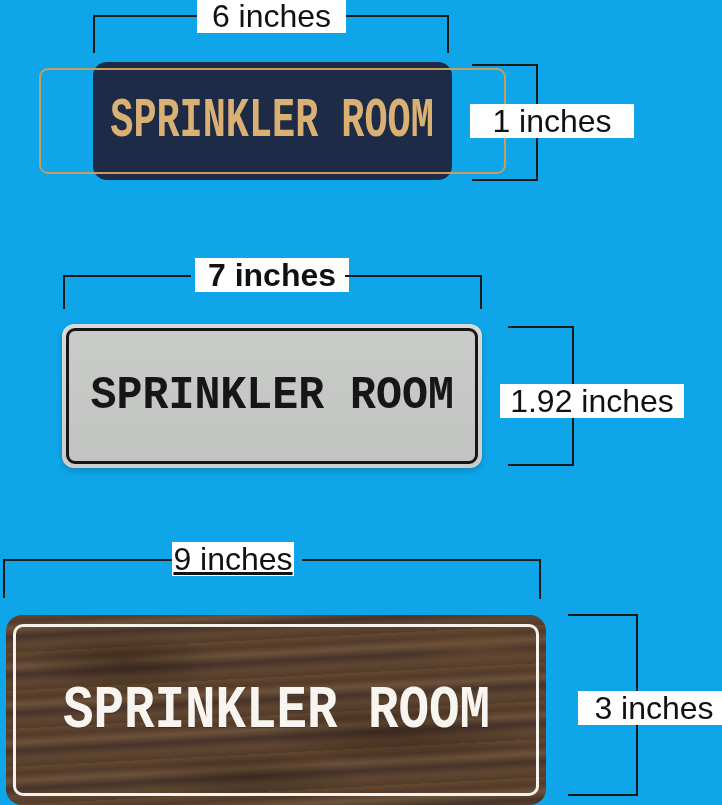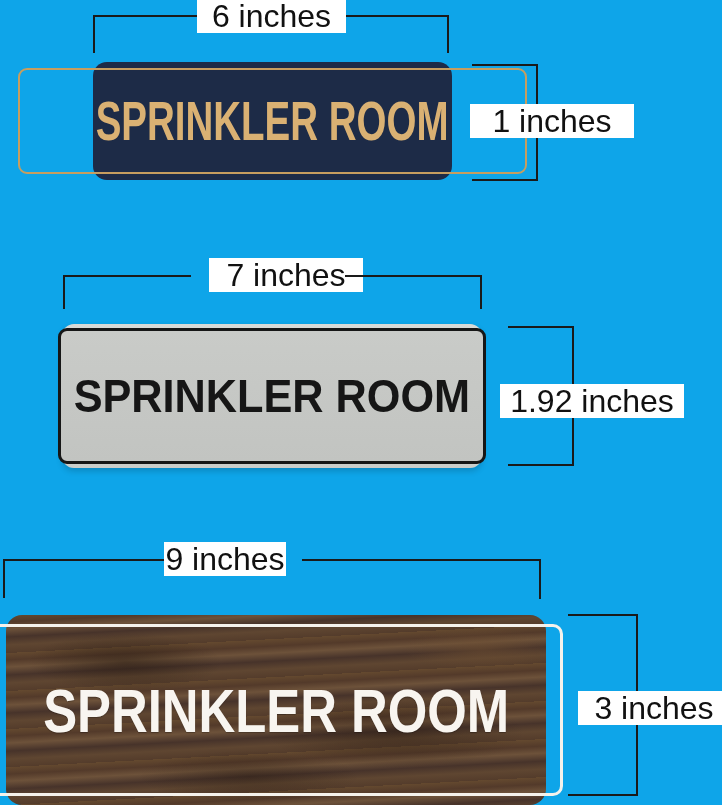--- a/index.html
+++ b/index.html
@@ -15,21 +15,21 @@
   .dim-label{
     position:absolute;
     background:#ffffff;
     color:#111111;
     font-size:32px;
     line-height:34px;
     text-align:center;
     white-space:nowrap;
   }
   
-  .sign{position:absolute;display:flex;align-items:center;justify-content:center;}
+  .sign{position:absolute;display:flex;align-items:center;justify-content:center;font-family:Liberation Mono, monospace;}
   .inner-border{
     position:absolute;
     display:flex;align-items:center;justify-content:center;
     left:0;right:0;top:0;bottom:0;
   }
   .sign-text{
     font-weight:bold;
     white-space:nowrap;
     display:inline-block;
   }
@@ -118,38 +118,38 @@
       <span class="sign-text t1">SPRINKLER ROOM</span>
     </div>
   </div>
 
   <div class="dline" style="left:472px;top:64px;width:66px;height:2px"></div>
   <div class="dline" style="left:536px;top:64px;width:2px;height:117px"></div>
   <div class="dim-label" style="left:470px;top:104px;width:164px;">1 inches</div>
   <div class="dline" style="left:472px;top:179px;width:66px;height:2px"></div>
 
   <div class="dline" style="left:63px;top:275px;width:128px;height:2px"></div>
-  <div class="dim-label" style="left:209px;top:258px;width:154px;">7 inches</div>
+  <div class="dim-label" style="left:195px;top:258px;width:154px;font-weight:bold;">7 inches</div>
   <div class="dline" style="left:345px;top:275px;width:137px;height:2px"></div>
   <div class="dline" style="left:63px;top:275px;width:2px;height:34px"></div>
   <div class="dline" style="left:480px;top:275px;width:2px;height:34px"></div>
 
   <div class="sign sign2">
     <div class="inner-border ib2">
       <span class="sign-text t2">SPRINKLER ROOM</span>
     </div>
   </div>
 
   <div class="dline" style="left:508px;top:326px;width:66px;height:2px"></div>
   <div class="dline" style="left:572px;top:326px;width:2px;height:140px"></div>
   <div class="dim-label" style="left:500px;top:384px;width:184px;">1.92 inches</div>
   <div class="dline" style="left:508px;top:464px;width:66px;height:2px"></div>
 
   <div class="dline" style="left:3px;top:559px;width:177px;height:2px"></div>
-  <div class="dim-label" style="left:164px;top:542px;width:122px;">9 inches</div>
+  <div class="dim-label" style="left:172px;top:542px;width:122px;text-decoration:underline;">9 inches</div>
   <div class="dline" style="left:302px;top:559px;width:239px;height:2px"></div>
   <div class="dline" style="left:3px;top:559px;width:2px;height:39px"></div>
   <div class="dline" style="left:539px;top:559px;width:2px;height:40px"></div>
 
   <div class="sign sign3">
     <div class="inner-border ib3">
       <span class="sign-text t3">SPRINKLER ROOM</span>
     </div>
   </div>
 

